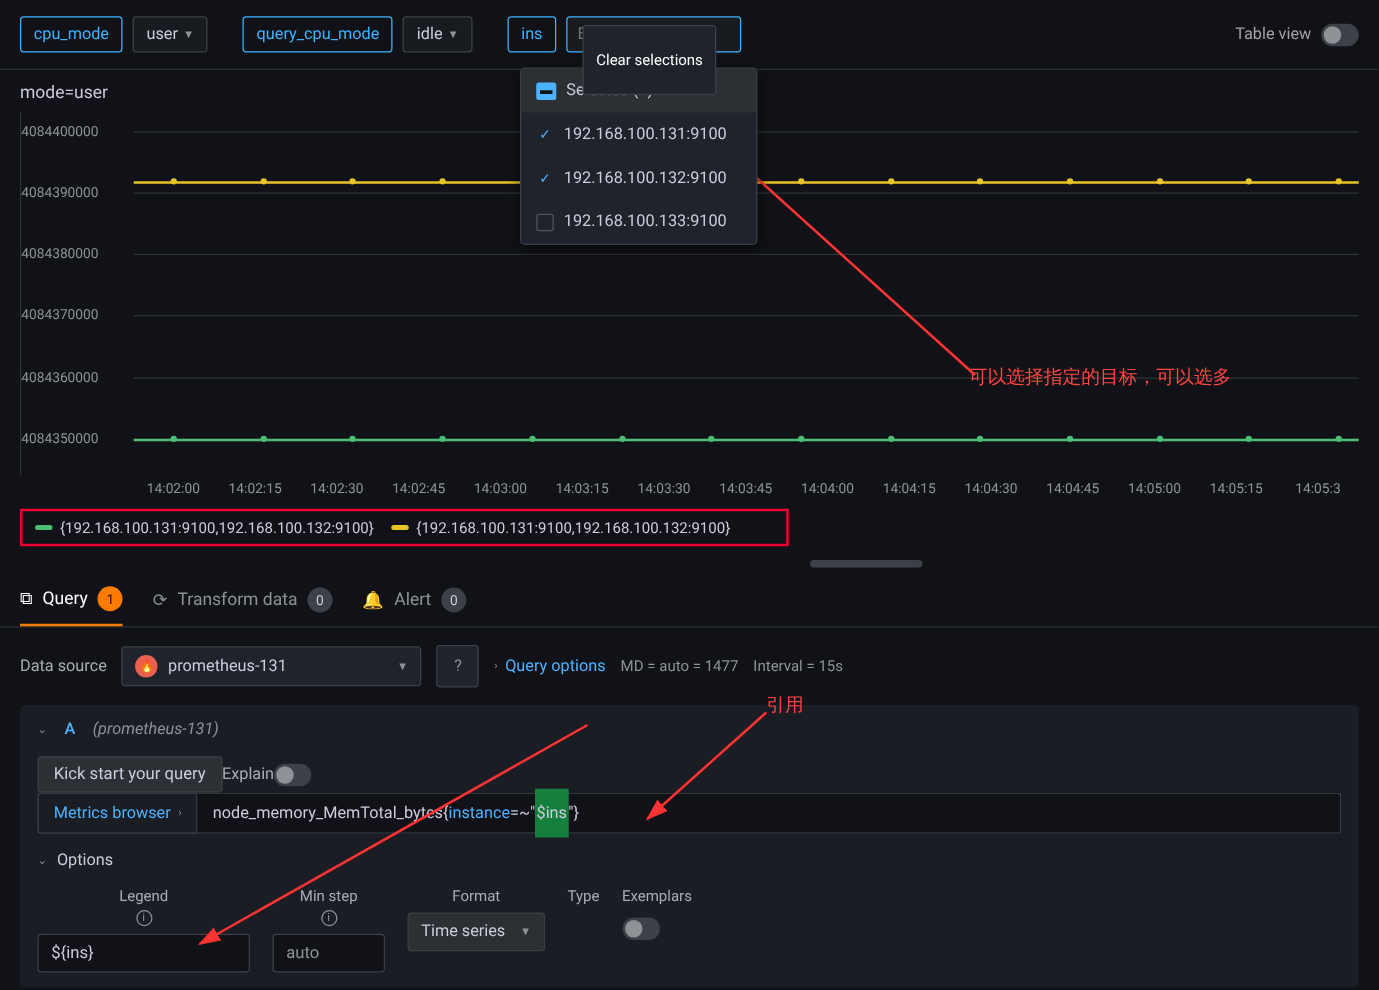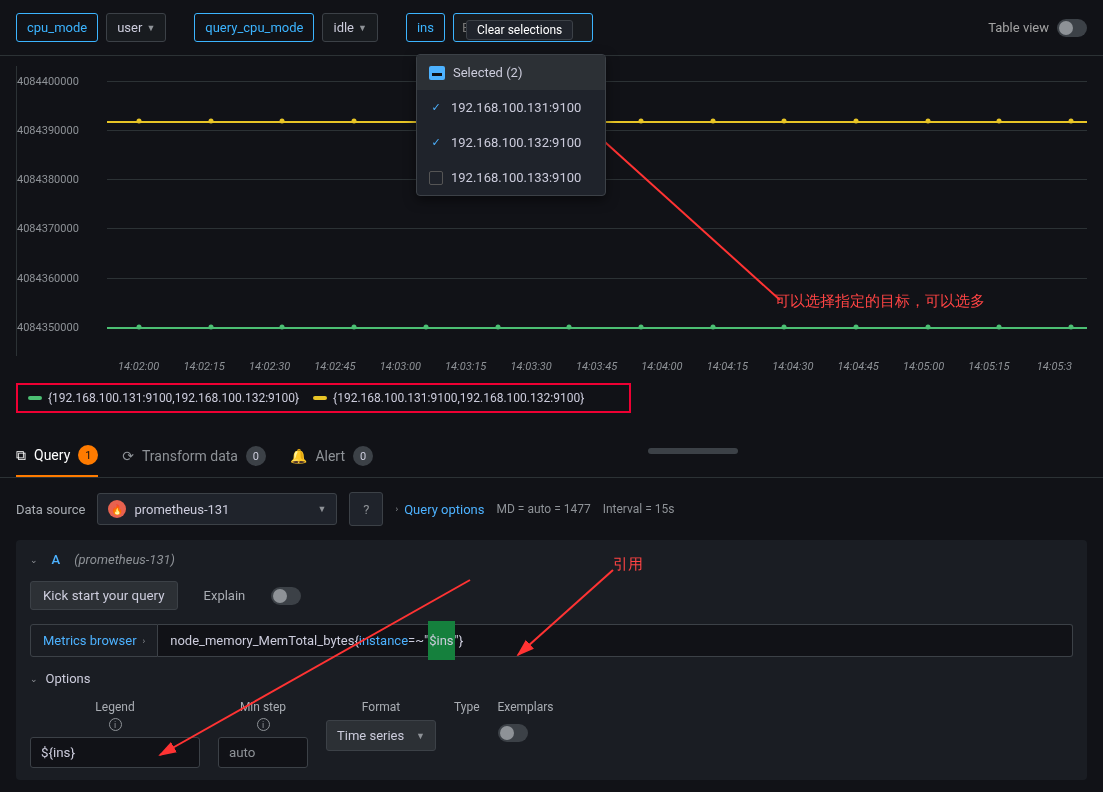--- a/index.html
+++ b/index.html
@@ -6,59 +6,59 @@
 body { background:#111217; color:#ccccdc; font-size:13px; width:1103px; height:792px; overflow:hidden; position:relative; }
 .topbar { display:flex; align-items:center; padding:8px 16px; gap:8px; border-bottom:1px solid #2c3235; height:56px; }
 .chip { border:1px solid #3cb4ff; color:#3cb4ff; padding:6px 10px; border-radius:3px; font-size:13px; background:transparent;text-align:right; }
 .chip-gray { border:1px solid #3c4147; color:#ccccdc; padding:6px 10px; border-radius:3px; font-size:13px; background:#181b1f; display:flex; align-items:center; gap:4px; }
 .chev { font-size:9px; color:#8e9297; }
 .search-box { border:1px solid #3cb4ff; background:#181b1f; padding:6px 8px; width:140px; color:#8e9297; border-radius:3px; }
 .spacer { flex:1; }
 .toggle-row { display:flex; align-items:center; gap:8px; color:#a3a3a3; }
 .toggle { width:30px; height:18px; background:#3c4147; border-radius:9px; position:relative; }
 .toggle::after { content:''; position:absolute; width:14px; height:14px; background:#8e9297; border-radius:50%; top:2px; left:2px; }
-.tooltip { position:absolute; background:#1f232b; border:1px solid #3c4147; padding:2px 10px; border-radius:3px; color:#fff; font-size:12px; z-index:10; }
+.tooltip { position:absolute; background:#1f232b; border:1px solid #3c4147; padding:20px 10px; border-radius:3px; color:#fff; font-size:12px; z-index:10; }
 .dropdown { position:absolute; background:#1f232b; border:1px solid #3c4147; border-radius:4px; width:190px; z-index:5; overflow:hidden; box-shadow:0 4px 12px rgba(0,0,0,.5); }
 .dd-row { display:flex; align-items:center; gap:8px; padding:10px 12px; font-size:13px; color:#ccccdc; }
 .dd-row:first-child { background:#2c3035; }
 .check { width:14px; height:14px; display:flex; align-items:center; justify-content:center; font-size:11px; }
 .check.yes { color:#4db2ff; }
 .check.icon-box { background:#4db2ff; color:#0f1115; border-radius:2px; width:16px; height:14px; font-size:10px; }
 .check.no { width:14px; height:14px; border:1px solid #555; border-radius:2px; }
 .chart-area { padding:10px 16px 0; position:relative; }
 .chart-title { font-size:14px; color:#ccccdc; margin-bottom:8px; }
 .chart { position:relative; height:290px; border-left:1px solid #2c3235; }
 .ylabel { position:absolute; left:0; color:#8e9297; font-size:11px; transform:translateY(-50%); }
 .hline { position:absolute; left:90px; right:0; height:1px; background:#2c3235; }
 .series { position:absolute; left:90px; right:0; height:2px; }
 .series.yellow { background:#E8C526; top:19%; }
 .series.green { background:#4CBF73; top:90%; }
 .dot { position:absolute; width:5px; height:5px; border-radius:50%; transform:translate(-50%,-50%); }
-.xaxis { display:flex; padding-left:90px; gap:0; margin-top:4px; color:#8e9297; font-size:11px;font-style:italic; }
+.xaxis { display:flex; padding-left:90px; gap:0; margin-top:4px; color:#8e9297; font-size:11px; }
 .xaxis span { width:68px; text-align:center; }
 .legend-box { margin:10px 16px 0; border:2px solid #e03; padding:6px 10px; width:615px; display:flex; gap:14px; align-items:center; font-size:12px; }
 .leg-item { display:flex; align-items:center; gap:6px; color:#ccccdc; }
 .leg-swatch { width:14px; height:4px; border-radius:2px; }
 .tabs { display:flex; gap:24px; padding:14px 16px 0; border-bottom:1px solid #2c3235; margin-top:18px; }
 .tab { display:flex; align-items:center; gap:8px; padding-bottom:10px; color:#8e9297; font-size:14px; }
 .tab.active { color:#fff; border-bottom:2px solid #ff7b00; }
 .badge { background:#3c4147; color:#ccccdc; width:20px; height:20px; border-radius:10px; display:flex; align-items:center; justify-content:center; font-size:11px; }
 .tab.active .badge { background:#ff7b00; color:#111; }
 .ds-row { display:flex; align-items:center; gap:12px; padding:14px 16px; }
 .ds-label { color:#a9adb3; }
 .ds-select { background:#1f232b; border:1px solid #3c4147; padding:6px 10px; border-radius:3px; display:flex; align-items:center; gap:8px; width:240px; justify-content:space-between; }
 .ds-ico { width:18px; height:18px; border-radius:50%; background:#e8624f; display:flex; align-items:center; justify-content:center; font-size:10px; }
 .btn-sq { width:34px; height:34px; border:1px solid #3c4147; background:#1f232b; border-radius:3px; display:flex; align-items:center; justify-content:center; color:#8e9297; }
 .qopt { color:#4db2ff; display:flex; align-items:center; gap:6px; }
 .meta { color:#8e9297; font-size:12px; }
 .query-block { margin:0 16px; background:#1a1d23; border-radius:4px; padding:12px 14px; }
 .qhead { display:flex; align-items:center; gap:14px; margin-bottom:14px; }
 .qletter { color:#4db2ff; font-weight:500; }
 .qsrc { color:#8e9297; font-style:italic; }
-.krow { display:flex; align-items:center; gap:26px; margin-bottom:14px; }
+.krow { display:flex; align-items:center; gap:0; }
 .kbtn { background:#2c3035; border:1px solid #3c4147; padding:6px 12px; border-radius:3px; color:#ccccdc; }
 .mrow { display:flex; align-items:center; gap:0; margin-bottom:14px; }
 .mbtn { background:transparent; color:#4db2ff; padding:8px 12px; border:1px solid #3c4147; border-radius:3px 0 0 3px; display:flex; align-items:center; gap:6px; }
 .mquery { background:#111217; border:1px solid #3c4147; border-left:0; padding:8px 12px; font-family:Menlo,monospace; font-size:13px; flex:1; border-radius:0 3px 3px 0; }
 .mquery .kw { color:#4db2ff; }
 .mquery .hl { background:#15803d; padding:12px 1px; }
 .opts { margin-top:6px; }
 .opts-head { display:flex; align-items:center; gap:8px; color:#ccccdc; margin-bottom:14px; }
 .fields { display:flex; gap:18px; }
 .field { display:flex; flex-direction:column; gap:6px; }
@@ -114,20 +114,21 @@
       <span class="check yes">✓</span>
       <span>192.168.100.132:9100</span>
     </div>
   <div class="dd-row">
       <span class="check no"></span>
       <span>192.168.100.133:9100</span>
     </div>
 </div>
 
 <div class="chart-area">
+  <div class="chart-title">mode=user</div>
   <div class="chart">
     <div class="ylabel" style="top:5%">4084400000</div>
     <div class="ylabel" style="top:22%">4084390000</div>
     <div class="ylabel" style="top:39%">4084380000</div>
     <div class="ylabel" style="top:56%">4084370000</div>
     <div class="ylabel" style="top:73%">4084360000</div>
     <div class="ylabel" style="top:90%">4084350000</div>
     <div class="hline" style="top:5%"></div>
       <div class="hline" style="top:22%"></div>
       <div class="hline" style="top:39%"></div>

